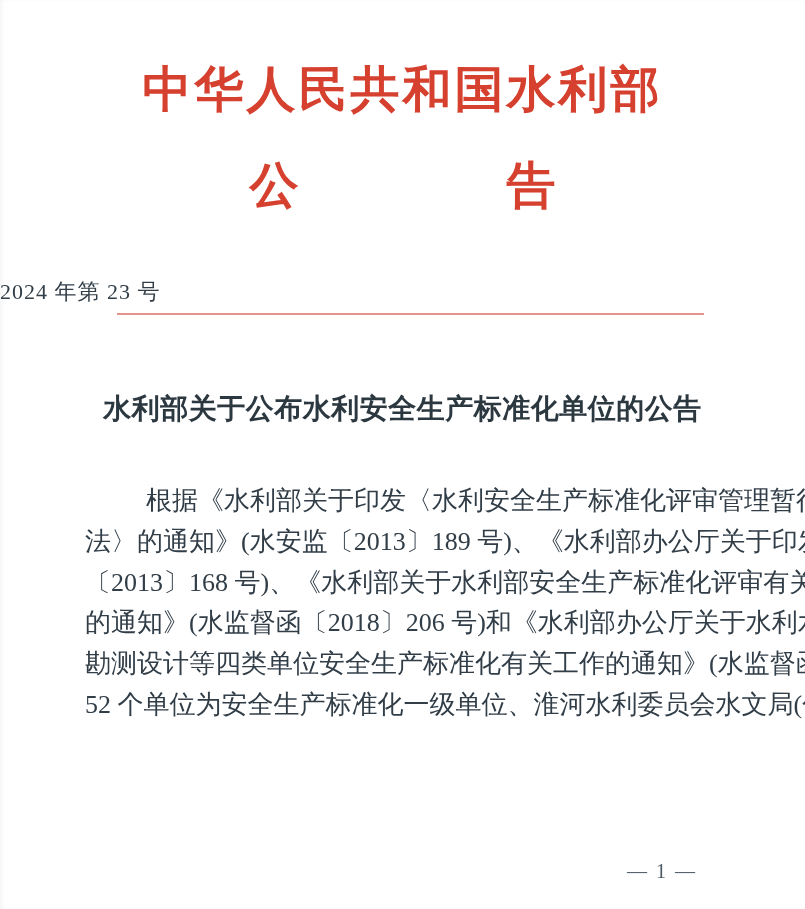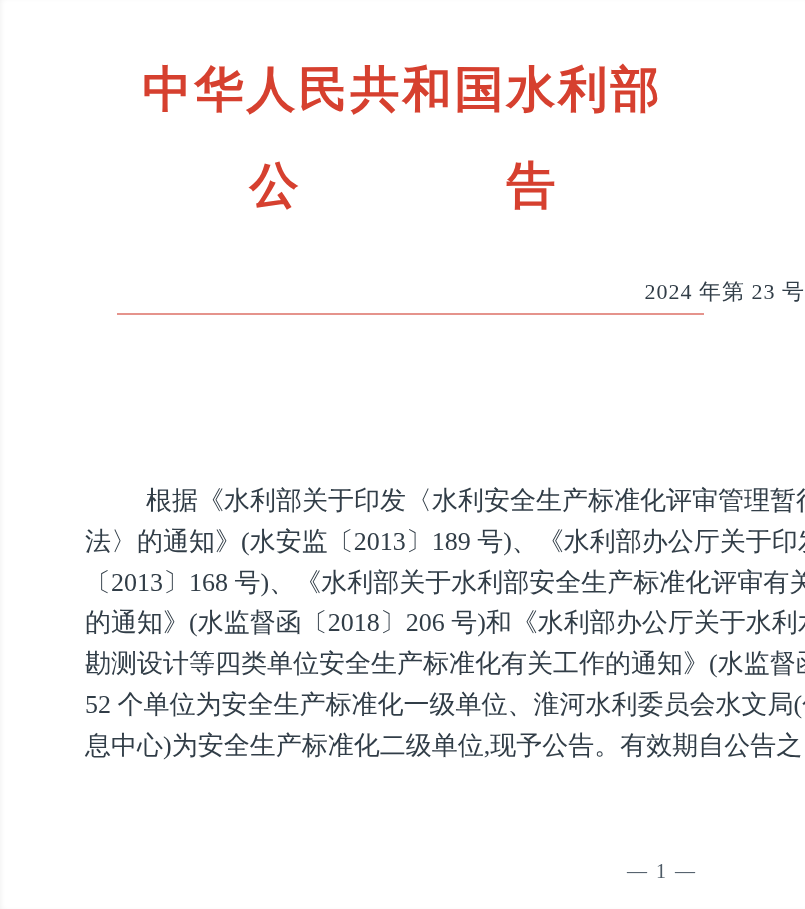--- a/index.html
+++ b/index.html
@@ -44,21 +44,21 @@
     font-size: 49px;
     font-weight: bold;
     color: var(--header-red, #d6402f);
     line-height: 1.1;
   }
   .doc-number {
     position: absolute;
     top: 277px;
     left: 0;
     width: 100%;
-    text-align: right;
+    text-align: left;
     font-size: 22px;
     color: var(--body-text, #313d47);
     letter-spacing: 1px;
   }
   .red-line {
     position: absolute;
     top: 313px;
     left: 117px;
     width: 587px;
     height: 2px;
@@ -113,26 +113,26 @@
 
   <div class="gonggao">
     <span>公</span>
     <span>告</span>
   </div>
 
   <div class="doc-number">2024 年第 23 号</div>
 
   <div class="red-line"></div>
 
+  <h2 class="subject-title">水利部关于公布水利安全生产标准化单位的公告</h2>
 
   <div class="body-text">
     <div class="line indent">根据《水利部关于印发〈水利安全生产标准化评审管理暂行办</div>
     <div class="line">法〉的通知》(水安监〔2013〕189 号)、《水利部办公厅关于印发〈水利</div>
     <div class="line">〔2013〕168 号)、《水利部关于水利部安全生产标准化评审有关事项</div>
     <div class="line">的通知》(水监督函〔2018〕206 号)和《水利部办公厅关于水利水电</div>
     <div class="line">勘测设计等四类单位安全生产标准化有关工作的通知》(水监督函</div>
     <div class="line">52 个单位为安全生产标准化一级单位、淮河水利委员会水文局(信</div>
-    <div class="line">息中心)为安全生产标准化二级单位,现予公告。有效期自公告之</div>
   </div>
 
   <div class="page-number">— 1 —</div>
 
 </div>
 
 </body></html>

